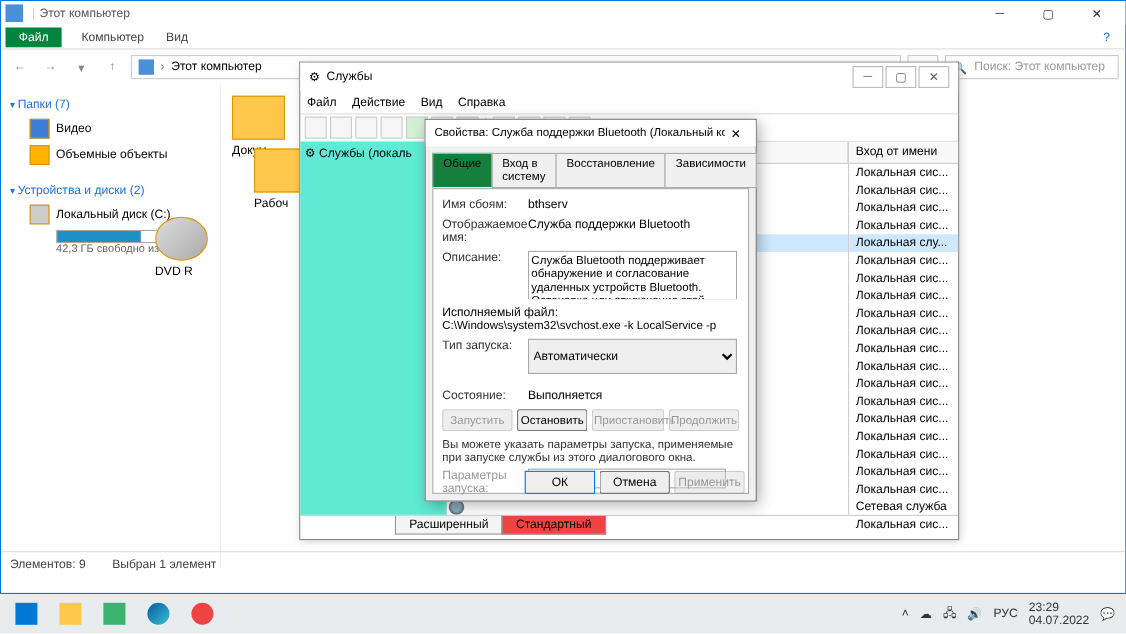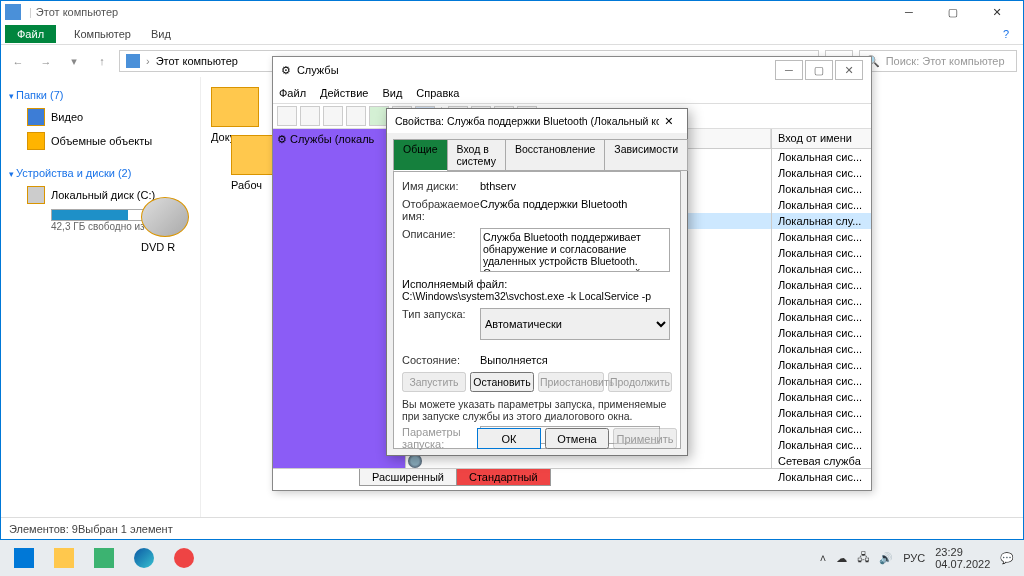--- a/index.html
+++ b/index.html
@@ -29,32 +29,32 @@
 .exp-item .ico { width:18px; height:18px; background:#ffb400; border:1px solid #d99400; }
 .exp-item .ico.video { background:#3d7dd6; }
 .exp-item .ico.disk { background:#ccc; }
 .exp-disk-used { margin-left:42px; font-size:10px; color:#666; }
 .exp-disk-bar { margin:2px 0 0 42px; width:110px; height:12px; border:1px solid #aaa; }
 .exp-disk-bar .fill { width:70%; height:100%; background:#1e90c8; }
 .exp-content { flex:1; padding:10px 0 0 10px; display:flex; gap:20px; flex-wrap:wrap; }
 .exp-large { display:flex; flex-direction:column; align-items:flex-start; gap:4px; width:110px; }
 .exp-large .bigico { width:48px; height:40px; background:#ffc84d; border:1px solid #d99400; }
 .exp-large.dvd .bigico { background:linear-gradient(135deg,#ddd,#aaa); border-radius:50%; }
-.exp-status { position:absolute; bottom:0; left:0; right:0; height:22px; border-top:1px solid #ddd; display:flex; align-items:center; padding:0 8px; gap:0; color:#444; }
+.exp-status { position:absolute; bottom:16px; left:0; right:0; height:22px; border-top:1px solid #ddd; display:flex; align-items:center; padding:0 8px; gap:24px; color:#444; }
 
 
 .svc { position:absolute; top:56px; left:272px; width:600px; height:435px; background:#fff; border:1px solid #888; box-shadow:2px 2px 8px rgba(0,0,0,.2); }
 .svc-title { height:26px; background:#fff; display:flex; align-items:center; padding:0 8px; }
 .svc-title .winbtns { margin-left:auto; display:flex; gap:2px; }
 .svc-title .winbtns div { width:28px; height:20px; border:1px solid #bbb; display:flex; align-items:center; justify-content:center; color:#666; }
 .svc-menu { height:20px; display:flex; align-items:center; padding:0 6px; gap:14px; }
 .svc-toolbar { height:26px; border-top:1px solid #ddd; border-bottom:1px solid #ddd; display:flex; align-items:center; padding:0 4px; gap:3px; }
 .svc-toolbar .tb { width:20px; height:20px; border:1px solid #ccc; background:#f6f6f6; }
 .svc-body { display:flex; height:calc(100% - 72px - 22px); }
-.svc-left { width:133px; border-right:1px solid #ccc; padding:4px; background:#8b5cf6; }
+.svc-left { width:133px; border-right:1px solid #ccc; padding:4px; background:#5eead4; }
 .svc-list { flex:1; overflow:hidden; }
 .svc-list-head { display:flex; border-bottom:1px solid #ccc; background:#f8f8f8; height:20px; }
 .svc-list-head div { padding:3px 6px; border-right:1px solid #ddd; font-size:11px; }
 .svc-row { display:flex; height:16px; align-items:center; }
 .svc-row.sel { background:#cde8ff; }
 .svc-row div { padding:0 6px; white-space:nowrap; overflow:hidden; }
 .svc-row .g-ico { width:14px; height:14px; margin:0 2px; background:radial-gradient(circle,#8ab 40%,#567 70%); border-radius:50%; flex-shrink:0; }
 .svc-right { width:100px; border-left:1px solid #ccc; }
 .svc-right-head { height:20px; padding:3px 6px; border-bottom:1px solid #ccc; background:#f8f8f8; }
 .svc-right-row { height:16px; padding:0 6px; display:flex; align-items:center; }
@@ -332,21 +332,21 @@
     <span class="x">✕</span>
   </div>
   <div class="props-tabs">
     <div class="pt active">Общие</div>
     <div class="pt">Вход в систему</div>
     <div class="pt">Восстановление</div>
     <div class="pt">Зависимости</div>
   </div>
   <div class="props-panel">
     <div class="row">
-        <span class="lbl">Имя диски:</span>
+        <span class="lbl">Имя сбоям:</span>
         <span class="val">bthserv</span>
       </div>
     <div class="row">
         <span class="lbl">Отображаемое имя:</span>
         <span class="val">Служба поддержки Bluetooth</span>
       </div>
     <div class="row">
         <span class="lbl">Описание:</span>
         <textarea class="desc" readonly="" style="">Служба Bluetooth поддерживает обнаружение и согласование удаленных устройств Bluetooth. Остановка или отключение этой службы может привести к сбоям в работе уже установленных</textarea>
       </div>

